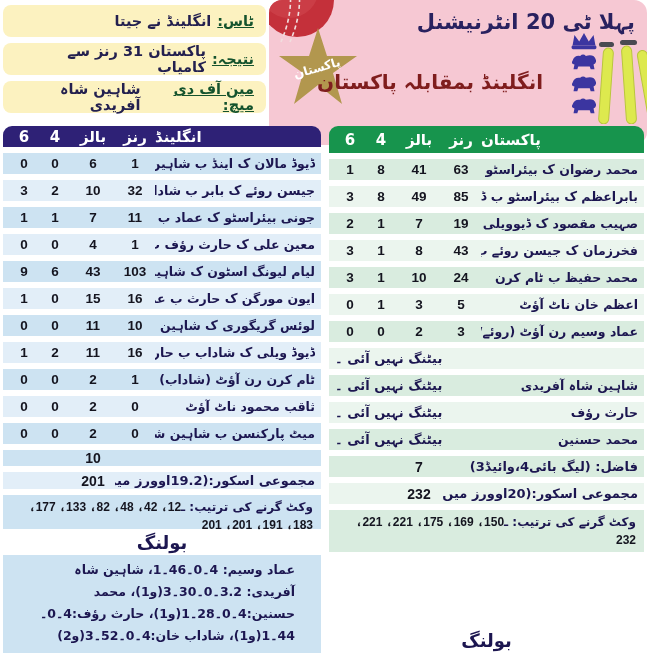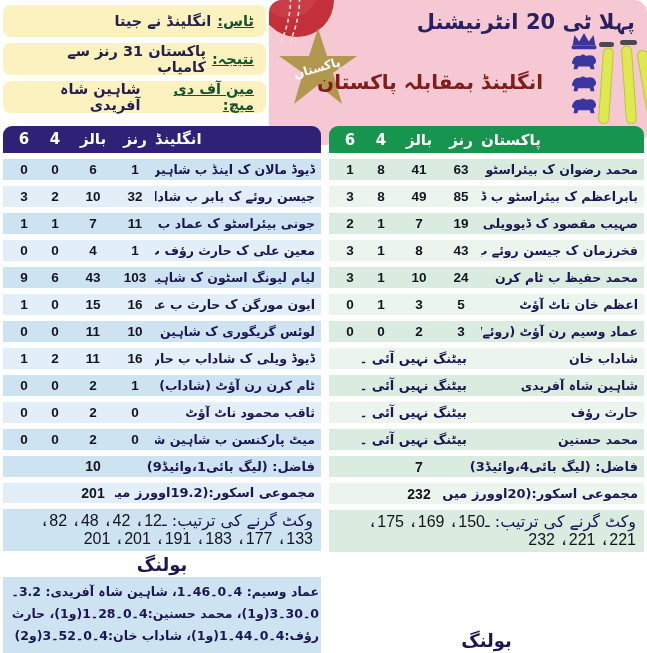--- a/index.html
+++ b/index.html
@@ -36,33 +36,33 @@
 
   .card-header{background:var(--accent);height:27px;border-radius:9px 9px 0 0;color:#ffffff;
                font-weight:bold;font-size:15px;}
   .th-team{text-align:left;}
   .th-num{text-align:center;}
 
   .trow{height:21px;margin-top:6px;background:var(--row);font-size:12.5px;}
   .trow.alt{background:var(--row-alt);}
   .bname{color:#1c1650;font-weight:bold;text-align:start;white-space:nowrap;overflow:hidden;padding-left:2px;}
   .num{text-align:center;font-family:"Liberation Sans",sans-serif;font-weight:bold;font-size:13.5px;color:#14141f;}
-  .dnb{grid-column:2/6;text-align:right;padding-right:14px;font-weight:bold;color:#1c1650;font-size:13px;}
+  .dnb{grid-column:2/6;text-align:left;padding-right:14px;font-weight:bold;color:#1c1650;font-size:13px;}
 
   .srow{height:21px;margin-top:6px;background:var(--row);font-weight:bold;color:#1c1650;font-size:13px;}
   .srow.alt{background:var(--row-alt);}
   .sum-label{grid-column:1/3;text-align:start;white-space:nowrap;overflow:hidden;}
   .sum-value{grid-column:3;text-align:center;font-family:"Liberation Sans",sans-serif;font-size:14px;color:#14141f;}
 
   .fow{margin-top:6px;background:var(--row);direction:rtl;text-align:start;padding:3px 8px;
-       font-weight:normal;color:#1c1650;font-size:16px;line-height:18px;min-height:21px;box-sizing:border-box;}
+       font-weight:bold;color:#1c1650;font-size:12px;line-height:18px;min-height:21px;box-sizing:border-box;}
   .num-inline{font-family:"Liberation Sans",sans-serif;color:#14141f;}
 
   .bowl-head{margin-top:auto;text-align:center;font-weight:bold;color:#1c1650;font-size:18px;padding:3px 0 2px;}
-  .bowl-text{background:var(--row);direction:rtl;text-align:start;padding:4px 2px 6px;
+  .bowl-text{background:var(--row);direction:rtl;text-align:start;padding:4px 26px 6px;
              font-weight:bold;color:#1c1650;font-size:12.5px;line-height:22px;}
 </style>
 </head>
 <body>
 
 <div class="page">
 
   <header class="top">
     <div class="info-col">
       <div class="info-box">
@@ -210,21 +210,20 @@
           </div>
           <div class="trow grid">
             <span class="bname">میٹ پارکنسن ب شاہین شاہ آفریدی</span>
             <span class="num">0</span>
             <span class="num">2</span>
             <span class="num">0</span>
             <span class="num">0</span>
           </div>
         </div>
       <div class="srow grid">
-        <span class="sum-label">فاضل: (لیگ بائی1،وائیڈ9)</span>
         <span class="sum-value">10</span>
       </div>
       <div class="srow alt grid">
         <span class="sum-label">مجموعی اسکور:(19.2اوورز میں آل آؤٹ)</span>
         <span class="sum-value">201</span>
       </div>
       <div class="fow">
         <span>وکٹ گرنے کی ترتیب: ـ</span><span class="num-inline">12، 42، 48، 82، 133، 177، 183، 191، 201، 201</span>
       </div>
       <div class="bowl-head">بولنگ</div>
@@ -283,21 +282,20 @@
             <span class="num">0</span>
           </div>
           <div class="trow grid">
             <span class="bname">عماد وسیم رن آؤٹ (روئے/بیئراسٹو)</span>
             <span class="num">3</span>
             <span class="num">2</span>
             <span class="num">0</span>
             <span class="num">0</span>
           </div>
           <div class="trow grid alt">
-            <span class="bname">شاداب خان</span>
             <span class="dnb">بیٹنگ نہیں آئی ۔</span>
           </div>
           <div class="trow grid">
             <span class="bname">شاہین شاہ آفریدی</span>
             <span class="dnb">بیٹنگ نہیں آئی ۔</span>
           </div>
           <div class="trow grid alt">
             <span class="bname">حارث رؤف</span>
             <span class="dnb">بیٹنگ نہیں آئی ۔</span>
           </div>

